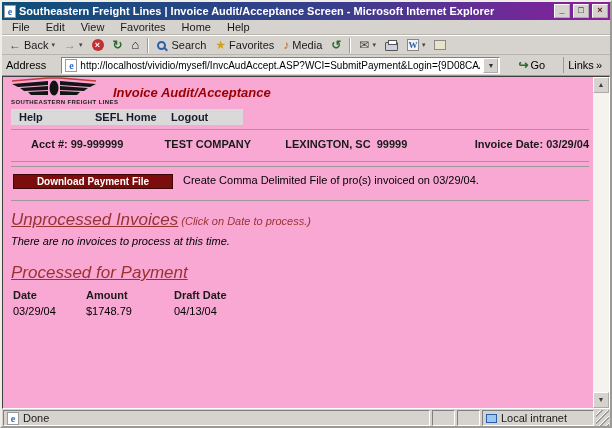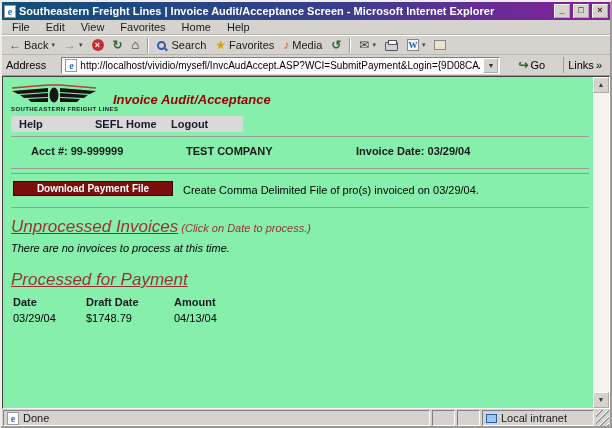--- a/index.html
+++ b/index.html
@@ -74,37 +74,37 @@
     border:1px solid; border-color:#808080 #fff #fff #808080;
     display:flex; align-items:center; gap:3px; padding:0 1px 0 3px; overflow:hidden; }
   .url-text { flex:1; font-size:10px; white-space:nowrap; overflow:hidden; color:#000; }
   .dd-btn { width:15px; height:15px; flex:0 0 15px; background:#d6d3ce; border:1px outset #fff;
     font-size:7px; line-height:13px; text-align:center; color:#333; }
   .go-box { display:flex; align-items:center; gap:2px; padding:0 3px; }
   .go-icon { color:#2d6b2d; font-size:12px; font-weight:bold; }
   .links-box { display:flex; align-items:center; gap:2px; padding:0 4px; border-left:1px solid #9e9a90; height:16px; }
   
   .content-wrap { flex:1; display:flex; border:1px solid; border-color:#404040 #fff #fff #404040; min-height:0; }
-  .page { flex:1; background:#86efac; overflow:hidden; padding:7px 2px 0 8px; font-size:11px; color:#000; }
+  .page { flex:1; background:#f9a8d4; overflow:hidden; padding:0 2px 0 8px; font-size:11px; color:#000; }
   .scrollbar { flex:0 0 16px; background:#f4f3ee; display:flex; flex-direction:column; justify-content:space-between; }
   .sb-btn { height:16px; background:#d6d3ce; border:1px outset #fff; font-size:7px; color:#404040;
     text-align:center; line-height:14px; }
   
   .logo-row { display:flex; align-items:flex-end; gap:14px; margin-bottom:4px; }
   .sefl-logo { width:88px; }
   .logo-caption { font-size:6px; font-weight:bold; letter-spacing:0.4px; color:#1a1a1a; white-space:nowrap; }
   .page-title { color:#990000; font-size:13px; font-weight:bold; font-style:italic; padding-bottom:5px; }
   .nav-strip { display:flex; background:#d9d9d9; width:232px; margin-top:3px; }
   .nav-item { font-size:11px; font-weight:bold; color:#1a1a2e; padding:2px 0 2px 8px; width:76px; }
   .rule { border:none; border-top:1px solid #9a9a9a; margin:4px 2px 0 0; }
   .account-row { display:flex; padding:8px 2px 7px 20px; font-weight:bold; color:#1a1a1a; white-space:pre; }
   .acct-num { width:155px; } .company { width:140px; } .citystate { width:185px; }
   .invoice-date { margin-left:30px; }
   .message { padding:8px 2px 7px 2px; font-size:10.5px; white-space:pre; overflow:hidden; }
-  .download-row { display:flex; align-items:flex-end; gap:10px; padding:7px 0 7px 2px; }
+  .download-row { display:flex; align-items:flex-start; gap:10px; padding:7px 0 7px 2px; }
   .download-btn { background:#7b0d0d; color:#fff; border:1px solid #3c0606;
     font-family:"Liberation Sans",sans-serif; font-size:10px; font-weight:bold;
     width:160px; height:15px; line-height:13px; text-align:center; }
   .section { margin-top:9px; }
   .red-link { color:#993333; font-style:italic; text-decoration:underline; font-size:17px; }
   .red-hint { color:#993333; font-style:italic; }
   .empty-msg { font-style:italic; margin-top:5px; }
   .inv-table { margin-top:6px; display:grid; grid-template-columns:73px 88px 120px; row-gap:4px; padding-left:2px; }
   .th { font-weight:bold; color:#1a1a1a; }
   
@@ -234,20 +234,21 @@
         <span class="nav-item">Help</span>
         <span class="nav-item">SEFL Home</span>
         <span class="nav-item">Logout</span>
       </div>
 
       <hr class="rule">
 
       <div class="account-row">
         <span class="acct-num">Acct #: 99-999999</span>
         <span class="company">TEST COMPANY</span>
+        <span class="citystate">LEXINGTON, SC  99999</span>
         <span class="invoice-date">Invoice Date: 03/29/04</span>
       </div>
 
       <hr class="rule">
 
 
       <hr class="rule">
 
       <div class="download-row">
         <span class="download-btn">Download Payment File</span>
@@ -258,22 +259,22 @@
 
       <div class="section">
         <span class="red-link">Unprocessed Invoices</span><span class="red-hint"> (Click on Date to process.)</span>
         <div class="empty-msg">There are no invoices to process at this time.</div>
       </div>
 
       <div class="section" style="margin-top:16px;">
         <span class="red-link">Processed for Payment</span>
         <div class="inv-table">
           <span class="th">Date</span>
+          <span class="th">Amount</span>
           <span class="th">Draft Date</span>
-          <span class="th">Amount</span>
           <span>03/29/04</span>
           <span>$1748.79</span>
           <span>04/13/04</span>
         </div>
       </div>
 
     </div>
 
     <div class="scrollbar">
       <div class="sb-btn">▲</div>

